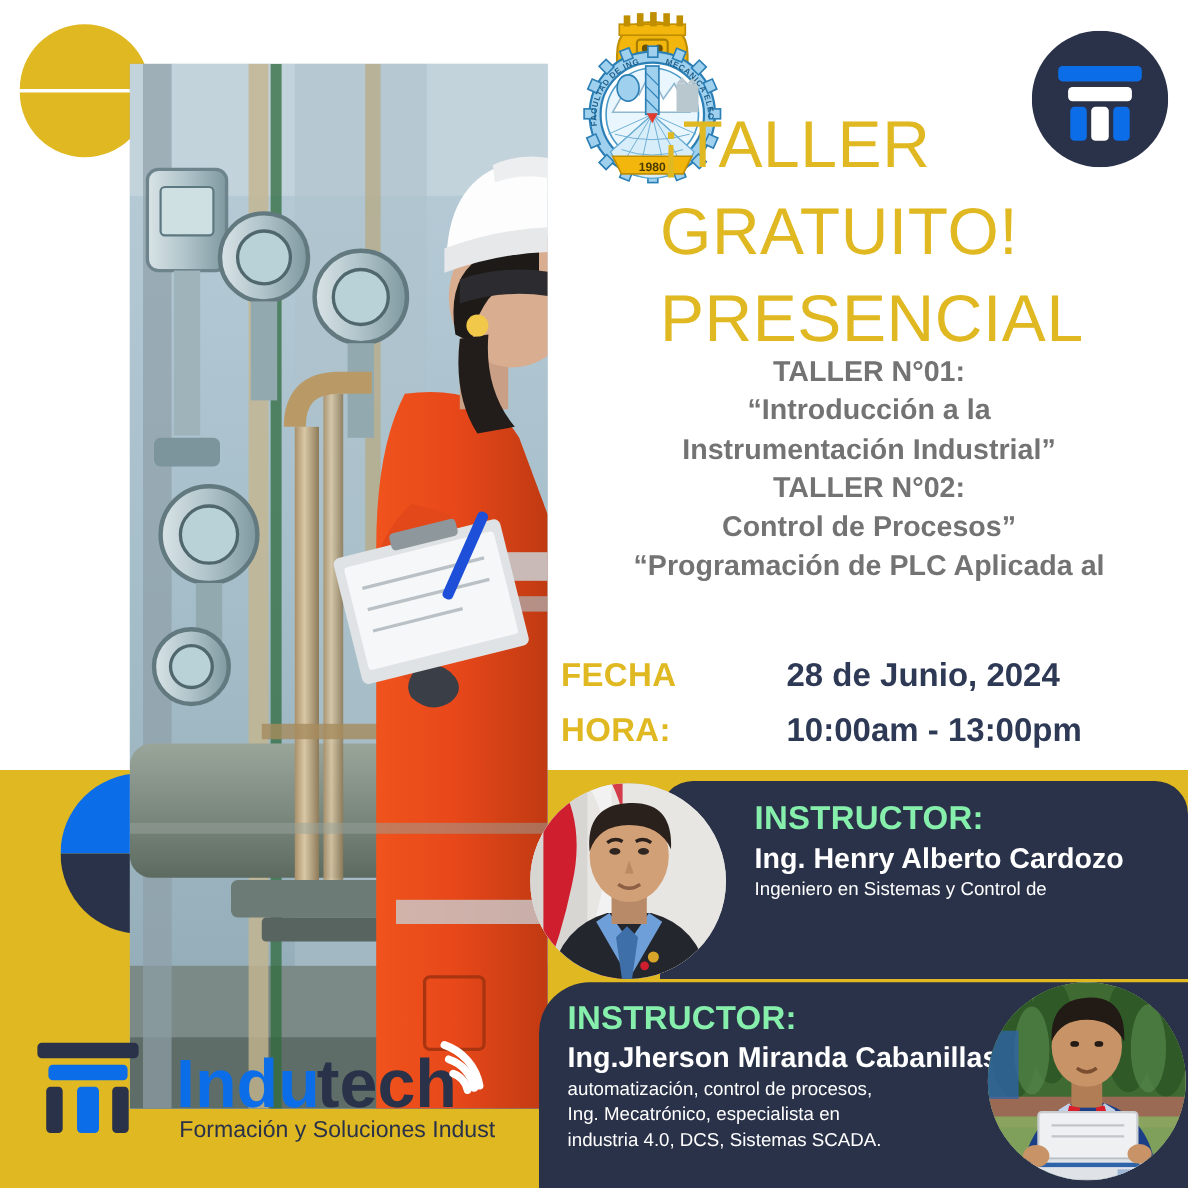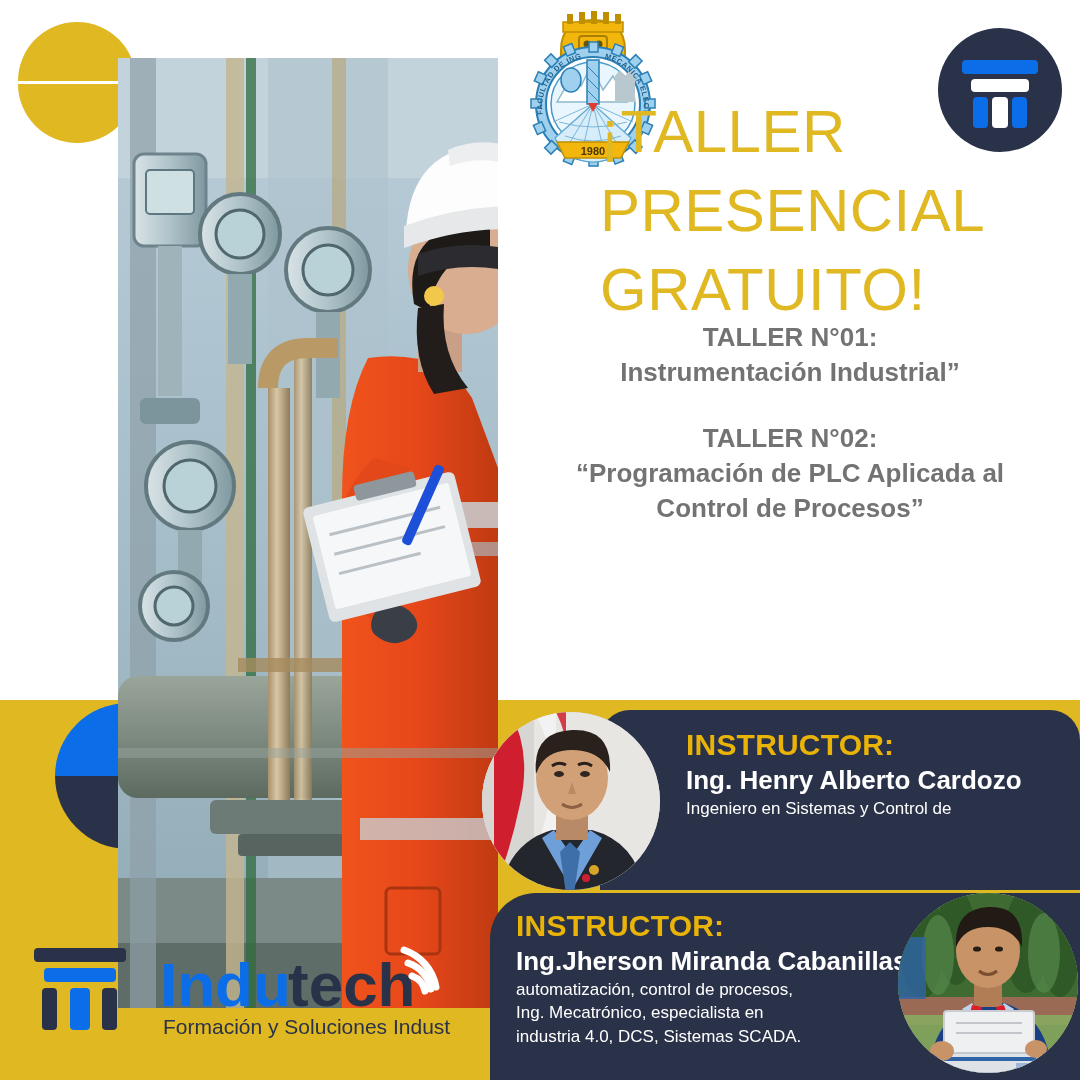--- a/index.html
+++ b/index.html
@@ -109,21 +109,21 @@
   .workshops {
     position: absolute;
     left: 510px; top: 320px;
     width: 560px;
     text-align: center;
     color: #737373;
     font-weight: bold;
     font-size: 26px;
     line-height: 1.36;
   }
-  .ws-block + .ws-block { margin-top: 30px; }
+  .ws-block + .ws-block { }
   .ws-num { display: block; }
   .ws-title { display: block; }
 
   
   .info-rows {
     position: absolute;
     left: 510px; top: 598px;
     width: 560px;
   }
   .info-row {
@@ -157,21 +157,21 @@
   }
   .card-2 {
     left: 490px; top: 893px;
     width: 590px; height: 187px;
     border-radius: 46px 0 0 0;
   }
   .card-inner-1 { padding: 18px 22px 0 86px; }
   .card-inner-2 { padding: 16px 190px 0 26px; }
 
   .card-role {
-    color: #eab308;
+    color: #86efac;
     font-size: 30px;
     font-weight: bold;
     line-height: 1.12;
     letter-spacing: 0.2px;
   }
   .card-name {
     font-size: 26px;
     font-weight: bold;
     line-height: 1.28;
     margin-top: 2px;
@@ -442,36 +442,47 @@
       <rect x="24" y="32" width="76" height="14" rx="4" fill="#0B6EE8"></rect>
       <rect x="33" y="51" width="58" height="13" rx="4" fill="#FFFFFF"></rect>
       <rect x="35" y="69" width="15" height="31" rx="4" fill="#0B6EE8"></rect>
       <rect x="54" y="69" width="16" height="31" rx="4" fill="#FFFFFF"></rect>
       <rect x="74" y="69" width="15" height="31" rx="4" fill="#0B6EE8"></rect>
     </svg>
   </div>
 
   <div class="headline">
     <div>¡TALLER</div>
+    <div>GRATUITO!</div>
     <div>PRESENCIAL</div>
-    <div>GRATUITO!</div>
   </div>
 
   <div class="workshops">
     <div class="ws-block">
       <span class="ws-num">TALLER N°01:</span>
+      <span class="ws-title">“Introducción a la</span>
       <span class="ws-title">Instrumentación Industrial”</span>
     </div>
     <div class="ws-block">
       <span class="ws-num">TALLER N°02:</span>
+      <span class="ws-title">Control de Procesos”</span>
       <span class="ws-title">“Programación de PLC Aplicada al</span>
-      <span class="ws-title">Control de Procesos”</span>
     </div>
   </div>
 
+  <div class="info-rows">
+    <div class="info-row">
+      <span class="info-label">FECHA</span>
+      <span class="info-value">28 de Junio, 2024</span>
+    </div>
+    <div class="info-row">
+      <span class="info-label">HORA:</span>
+      <span class="info-value">10:00am - 13:00pm</span>
+    </div>
+  </div>
 
   <div class="card card-1">
     <div class="card-inner-1">
       <div class="card-role">INSTRUCTOR:</div>
       <div class="card-name">Ing. Henry Alberto Cardozo</div>
       <div class="card-desc">Ingeniero en Sistemas y Control de</div>
     </div>
   </div>
 
   <div class="avatar avatar-1">

